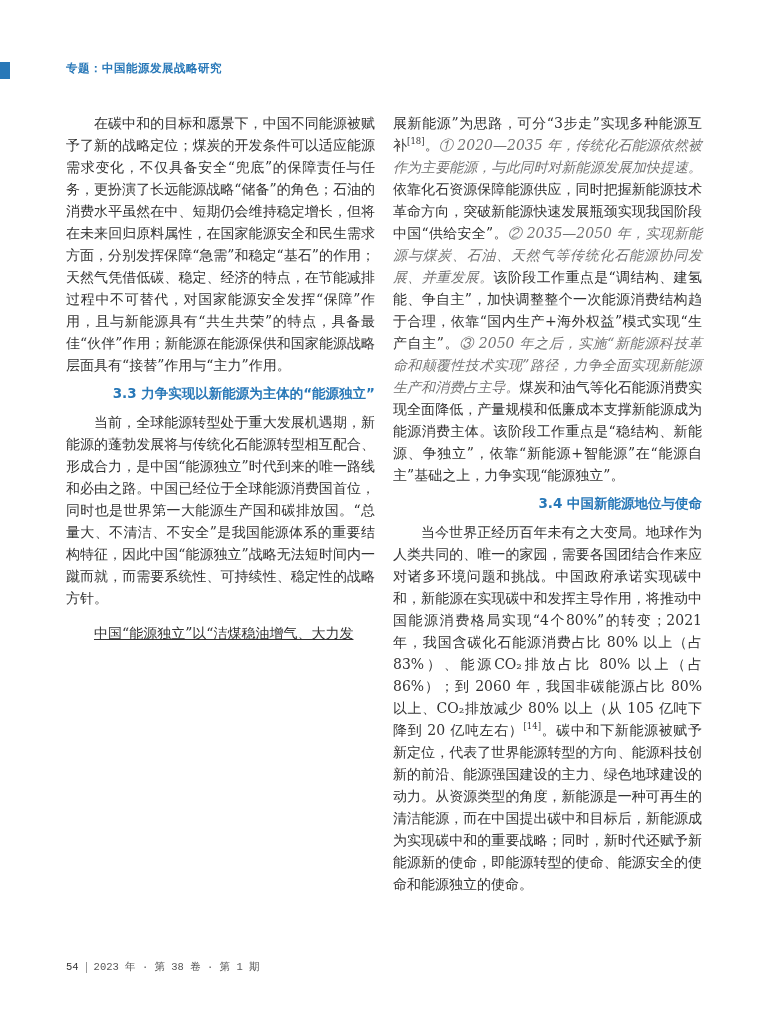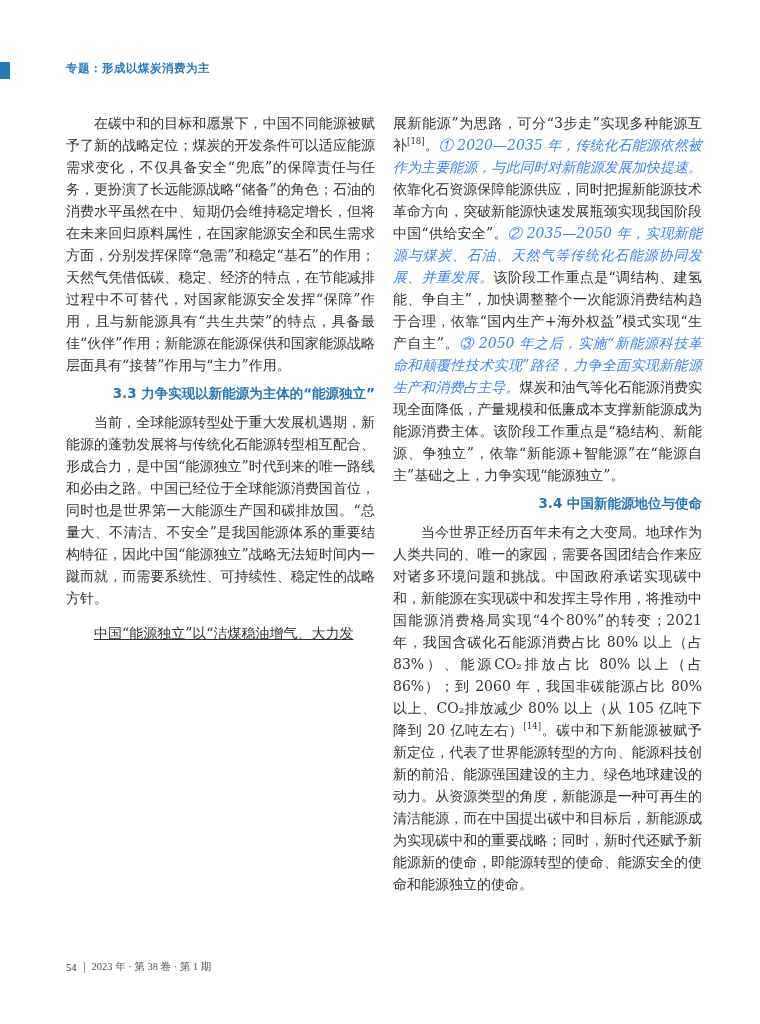--- a/index.html
+++ b/index.html
@@ -31,38 +31,38 @@
   }
   .col p{margin:0;text-indent:2em;}
   .col p.noindent{text-indent:0;}
   .col p + p{margin-top:13px;text-decoration:underline;}
   h3.section{
     font-family:"DejaVu Sans","Liberation Sans",sans-serif;
     font-size:13.5px;font-weight:bold;color:#2878b8;
     margin:7px 0 7px 0;line-height:21px;text-indent:0;text-align:right;
   }
   .seg-normal{color:#333333;}
-  .seg-em{color:#3b82f6;font-style:italic;}
+  .seg-em{color:#737373;font-style:italic;}
   sup.seg-sup{font-size:8.5px;line-height:0;color:#333333;}
   .footer{
     position:absolute;left:66px;bottom:50px;
-    font-family:Liberation Serif, serif;
+    font-family:Liberation Mono, monospace;
     font-size:10.5px;color:#555555;
     display:flex;align-items:center;gap:7px;
   }
   .footer .num{color:#333333;}
   .footer .divider{width:1px;height:11px;background:#999999;display:inline-block;}
 </style>
 </head>
 <body>
 
 <div class="page">
 
   <div class="accent-bar"></div>
-  <div class="topic">专题：形成以煤炭消费为主</div>
+  <div class="topic">专题：中国能源发展战略研究</div>
 
   <div class="columns">
 
     <div class="col">
       <p>在碳中和的目标和愿景下，中国不同能源被赋予了新的战略定位；煤炭的开发条件可以适应能源需求变化，不仅具备安全“兜底”的保障责任与任务，更扮演了长远能源战略“储备”的角色；石油的消费水平虽然在中、短期仍会维持稳定增长，但将在未来回归原料属性，在国家能源安全和民生需求方面，分别发挥保障“急需”和稳定“基石”的作用；天然气凭借低碳、稳定、经济的特点，在节能减排过程中不可替代，对国家能源安全发挥“保障”作用，且与新能源具有“共生共荣”的特点，具备最佳“伙伴”作用；新能源在能源保供和国家能源战略层面具有“接替”作用与“主力”作用。</p>
       <h3 class="section">3.3 力争实现以新能源为主体的“能源独立”</h3>
       <p>当前，全球能源转型处于重大发展机遇期，新能源的蓬勃发展将与传统化石能源转型相互配合、形成合力，是中国“能源独立”时代到来的唯一路线和必由之路。中国已经位于全球能源消费国首位，同时也是世界第一大能源生产国和碳排放国。“总量大、不清洁、不安全”是我国能源体系的重要结构特征，因此中国“能源独立”战略无法短时间内一蹴而就，而需要系统性、可持续性、稳定性的战略方针。</p>
       <p>中国“能源独立”以“洁煤稳油增气、大力发</p>
     </div>
 

